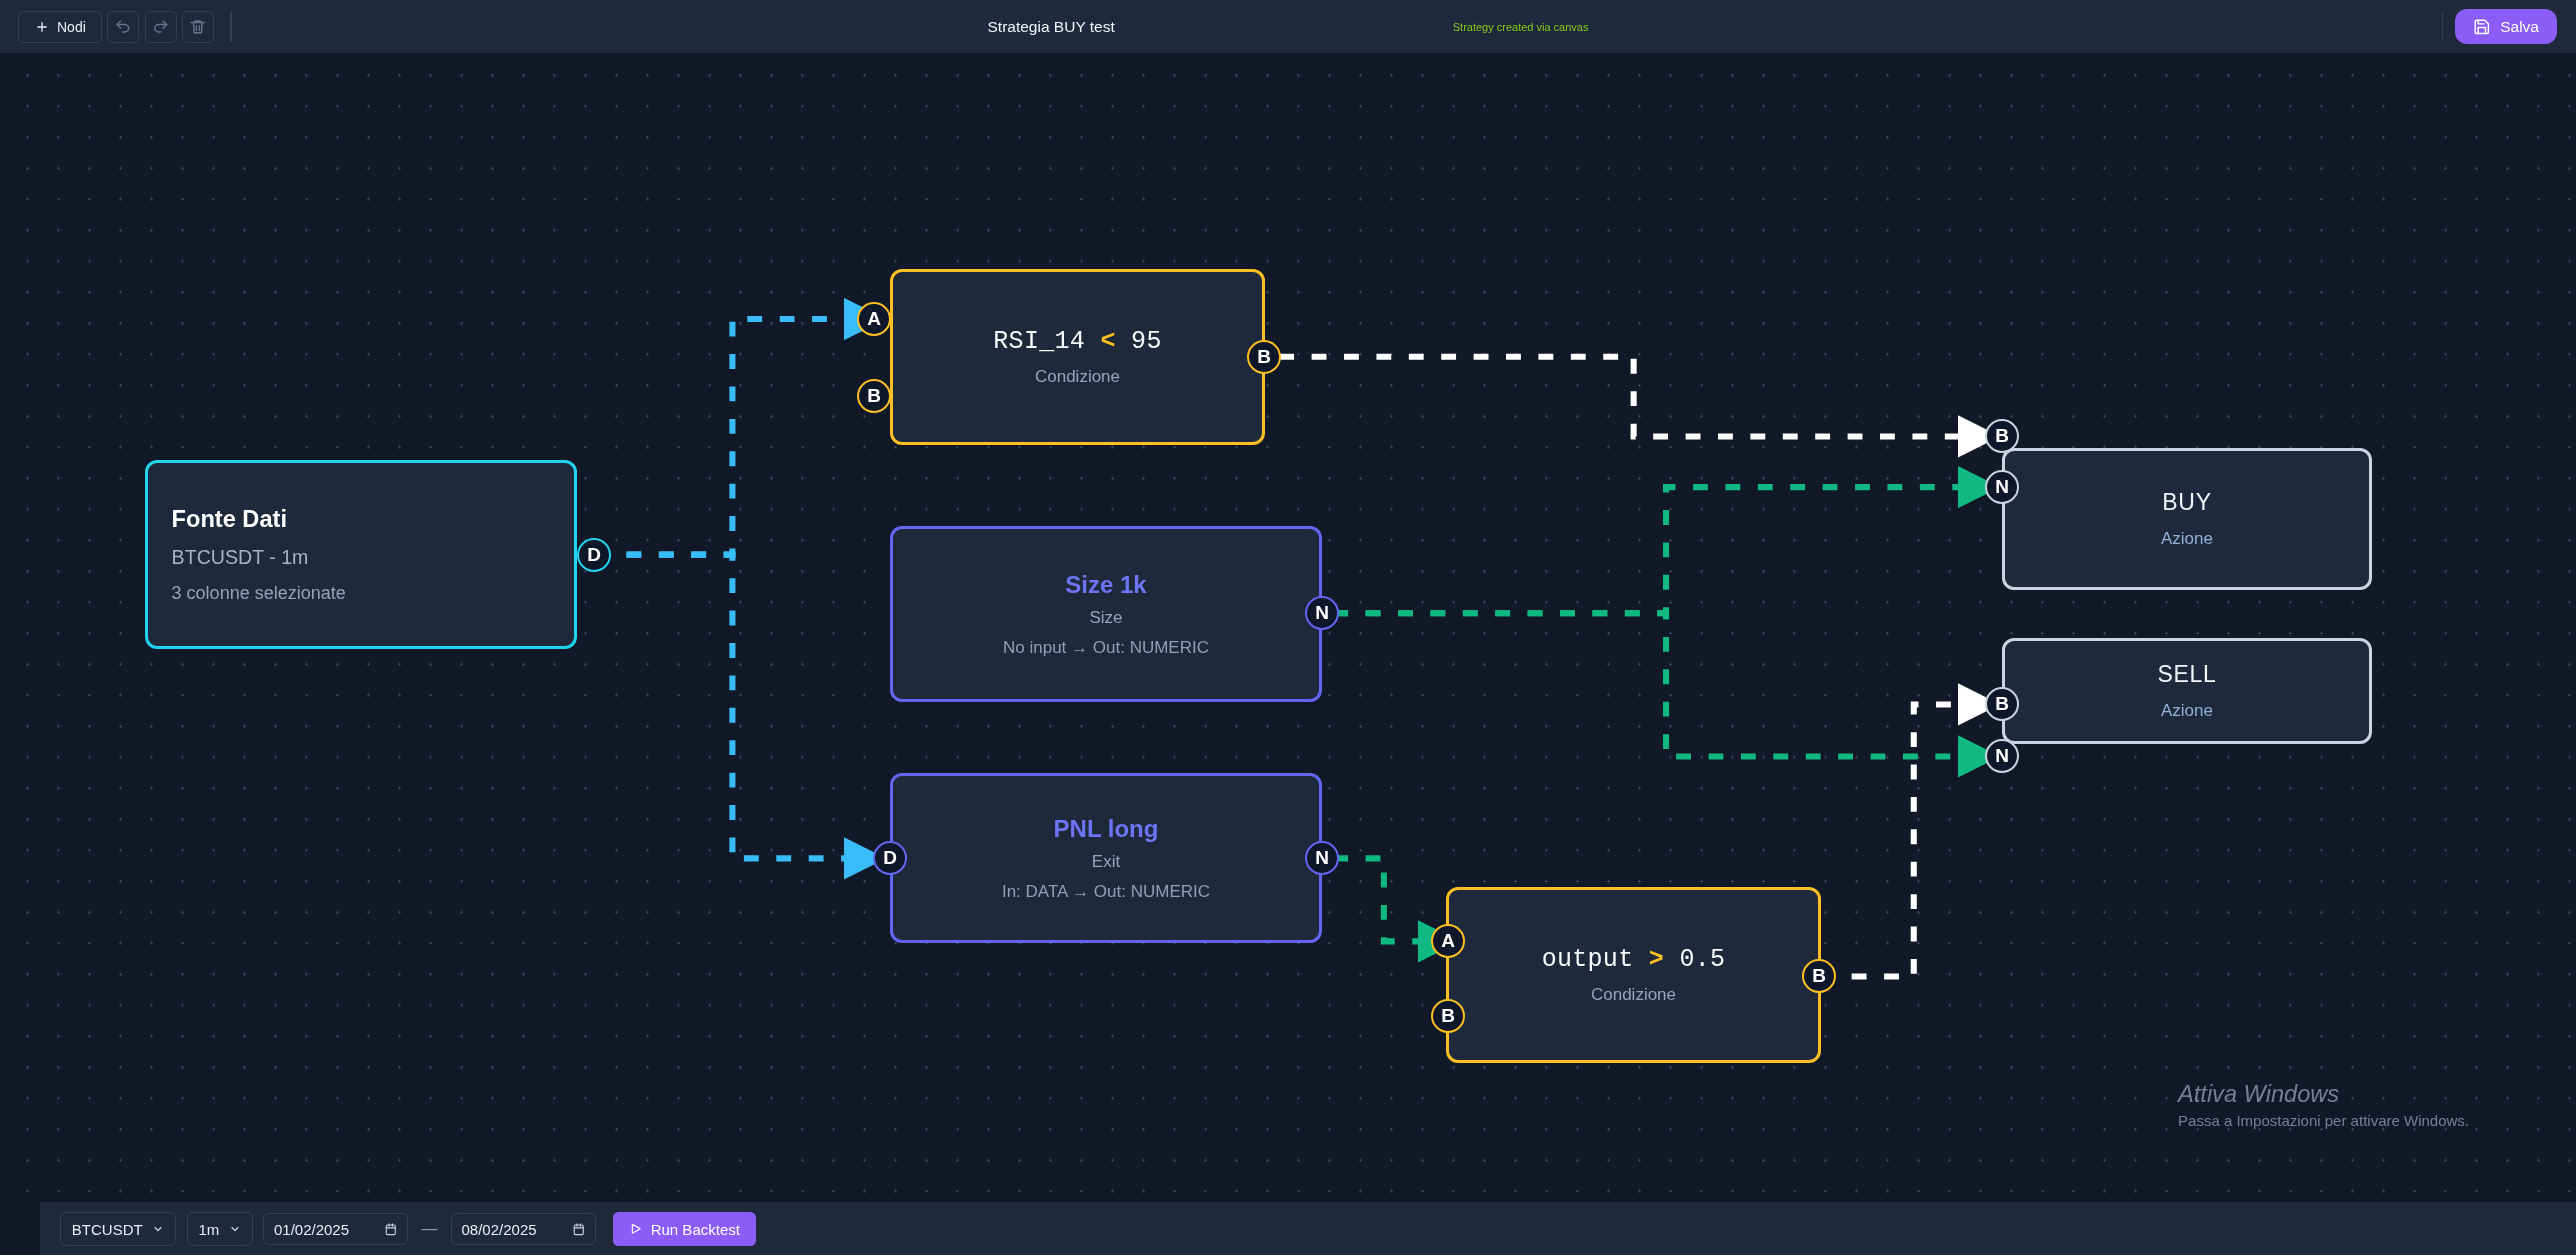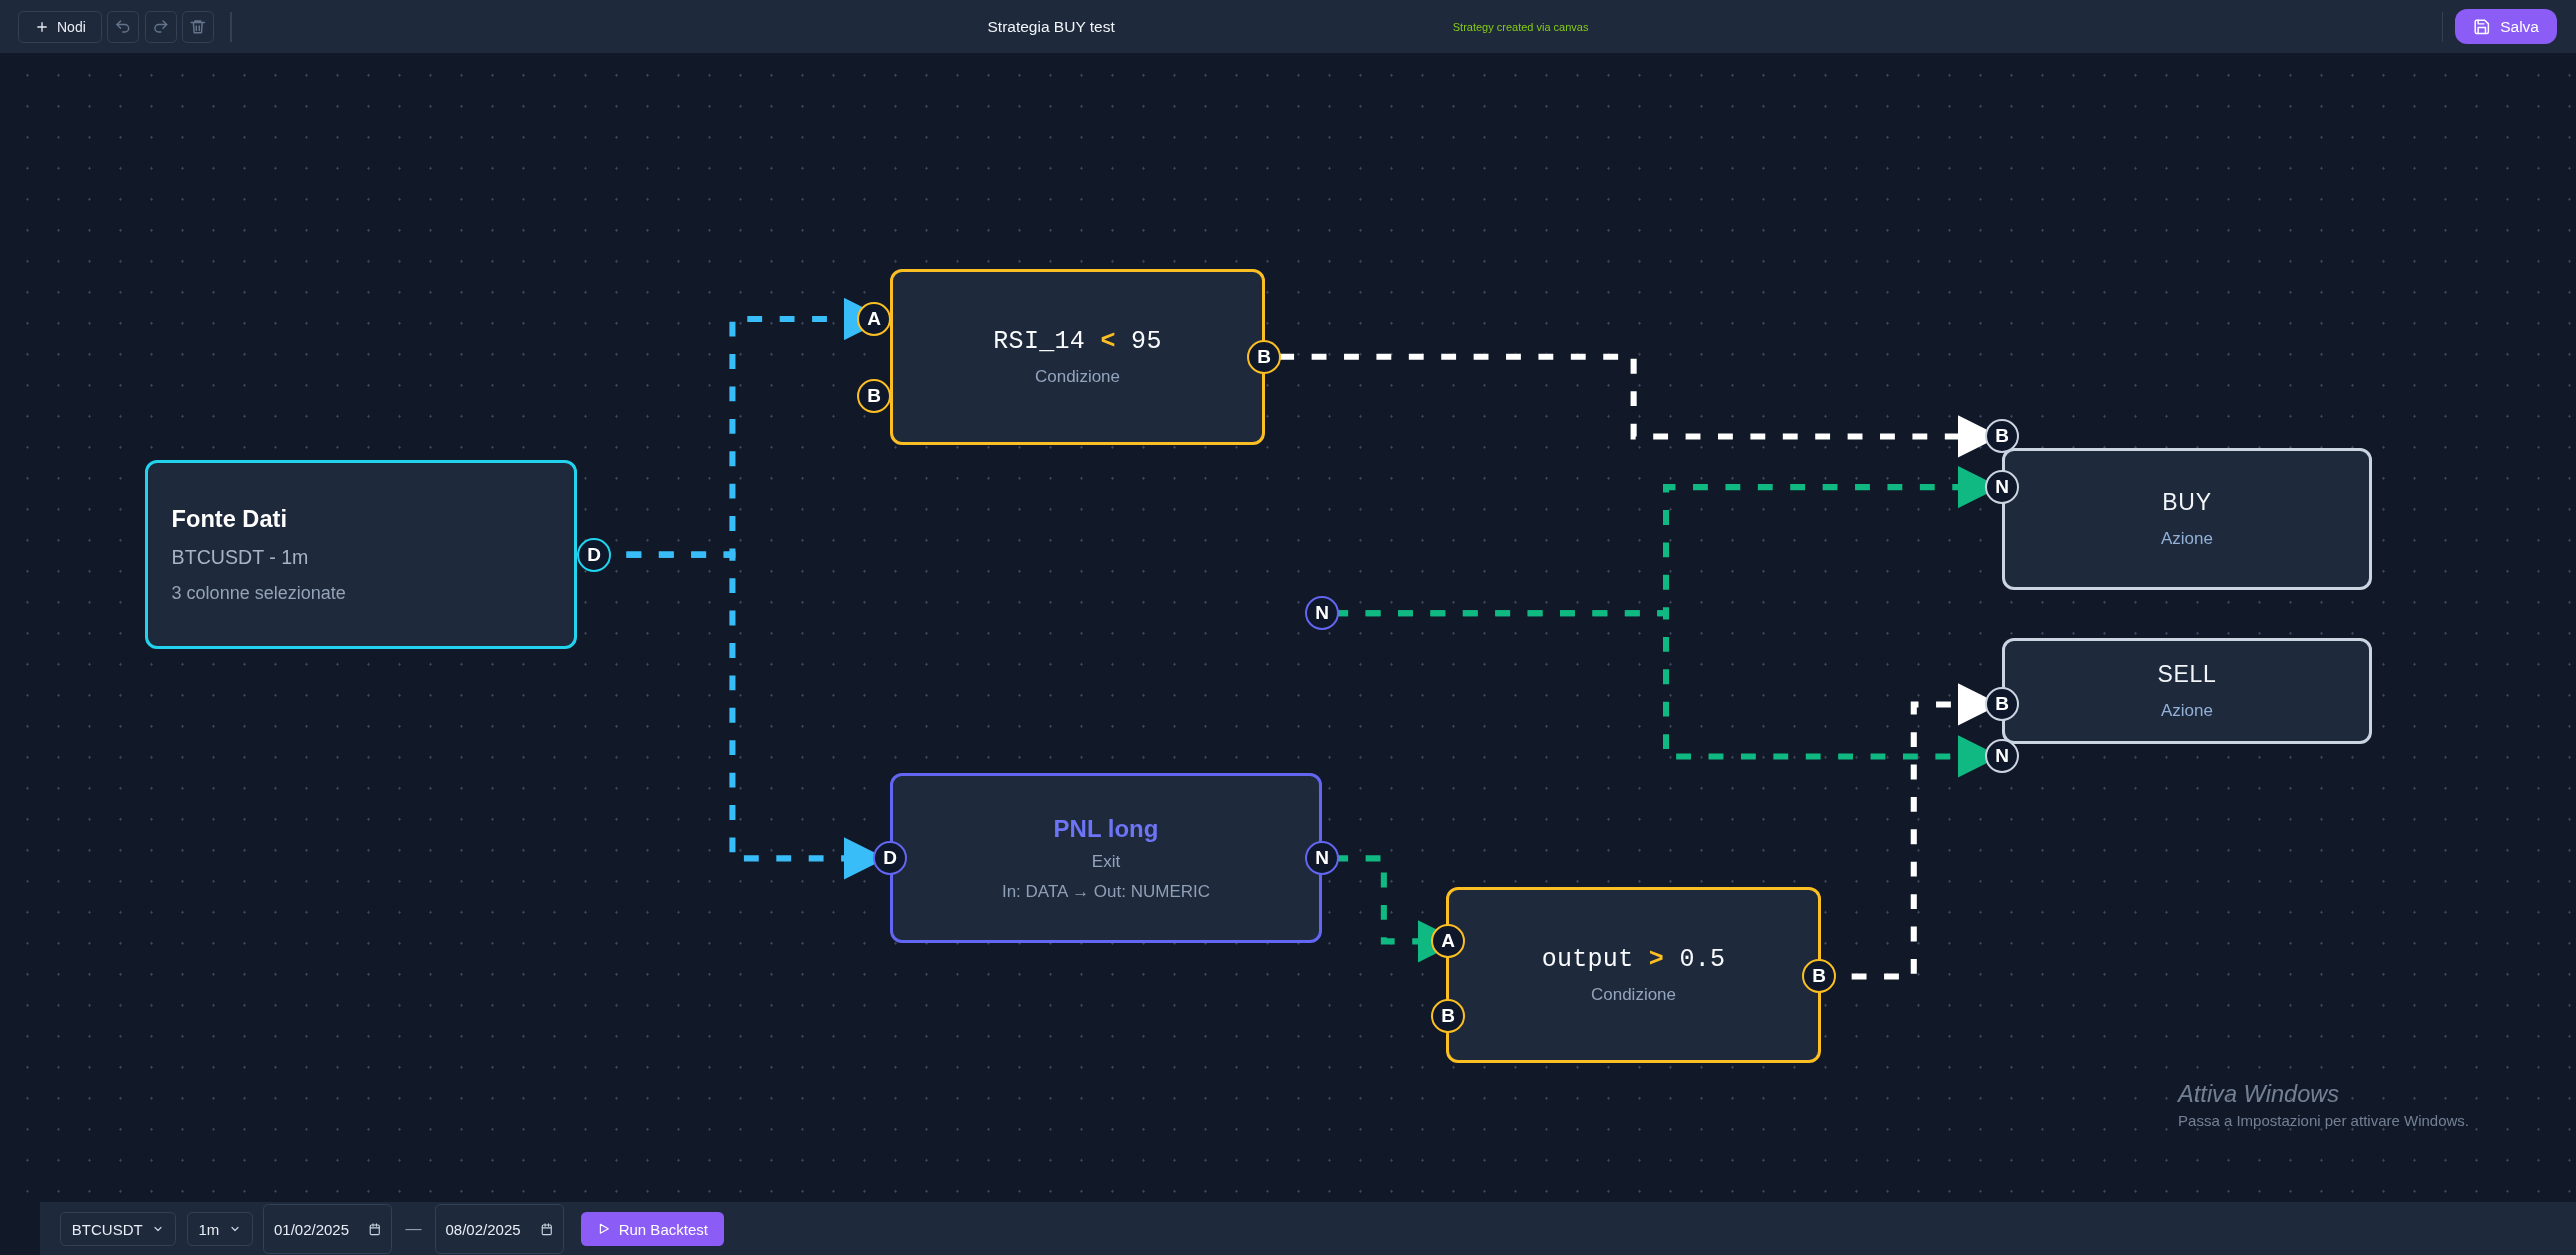--- a/index.html
+++ b/index.html
@@ -225,30 +225,30 @@
     background: transparent;
     color: #e8edf5;
     font-size: 15px;
     padding: 0 10.8px;
     display: flex;
     align-items: center;
     gap: 9.5px;
     cursor: pointer;
   }
   .bb-date {
-    height: 50px;
+    height: 32px;
     border: 0.7px solid #344055;
     border-radius: 5.4px;
     background: transparent;
     color: #e8edf5;
     font-size: 15px;
     padding: 0 9.5px;
     display: flex;
     align-items: center;
-    gap: 19px;
+    gap: 35px;
     cursor: pointer;
   }
   .bb-dash { color: #94a3b8; font-size: 16px; padding: 0 2.7px; }
   .run-btn {
     height: 34px;
     background: #8b5cf6;
     border: none;
     border-radius: 5.4px;
     color: #ffffff;
     font-size: 15px;
@@ -371,20 +371,25 @@
         <span>RSI_14</span>
         <span class="op">&lt;</span>
         <span>95</span>
       </div>
       <div class="node-sub">Condizione</div>
     </div>
     <div class="port amber" style="left:874px; top:266px; margin-left:-17px; margin-top:-17px;">A</div>
     <div class="port amber" style="left:874px; top:343px; margin-left:-17px; margin-top:-17px;">B</div>
     <div class="port amber" style="left:1264px; top:304px; margin-left:-17px; margin-top:-17px;">B</div>
 
+    <div class="node calc" style="left:890px; top:473px; width:432px; height:176px; gap:9.5px;">
+      <div class="node-title-accent">Size 1k</div>
+      <div class="node-sub">Size</div>
+      <div class="node-meta">No input → Out: NUMERIC</div>
+    </div>
     <div class="port indigo" style="left:1322px; top:560px; margin-left:-17px; margin-top:-17px;">N</div>
 
     <div class="node calc" style="left:890px; top:720px; width:432px; height:170px; gap:9.5px;">
       <div class="node-title-accent">PNL long</div>
       <div class="node-sub">Exit</div>
       <div class="node-meta">In: DATA → Out: NUMERIC</div>
     </div>
     <div class="port indigo" style="left:890px; top:805px; margin-left:-17px; margin-top:-17px;">D</div>
     <div class="port indigo" style="left:1322px; top:805px; margin-left:-17px; margin-top:-17px;">N</div>
 

